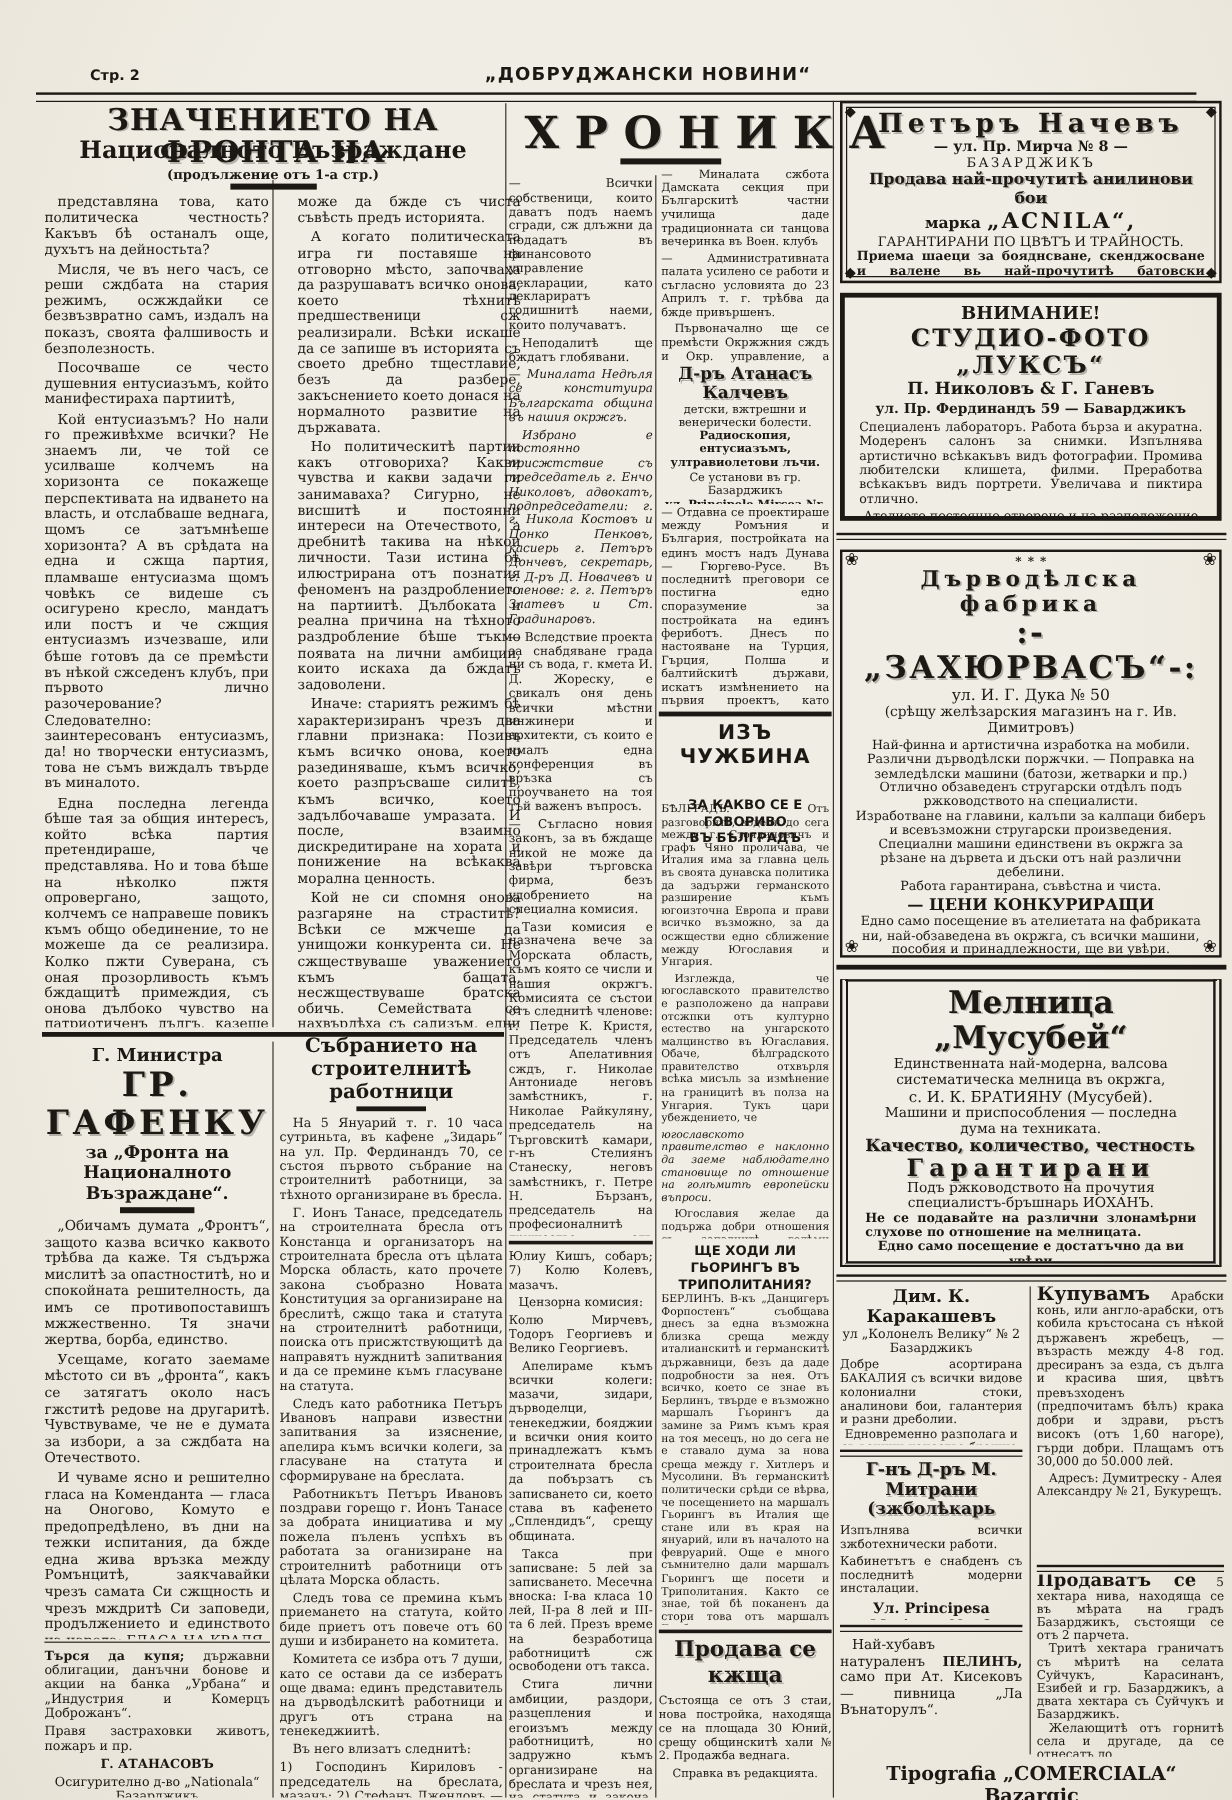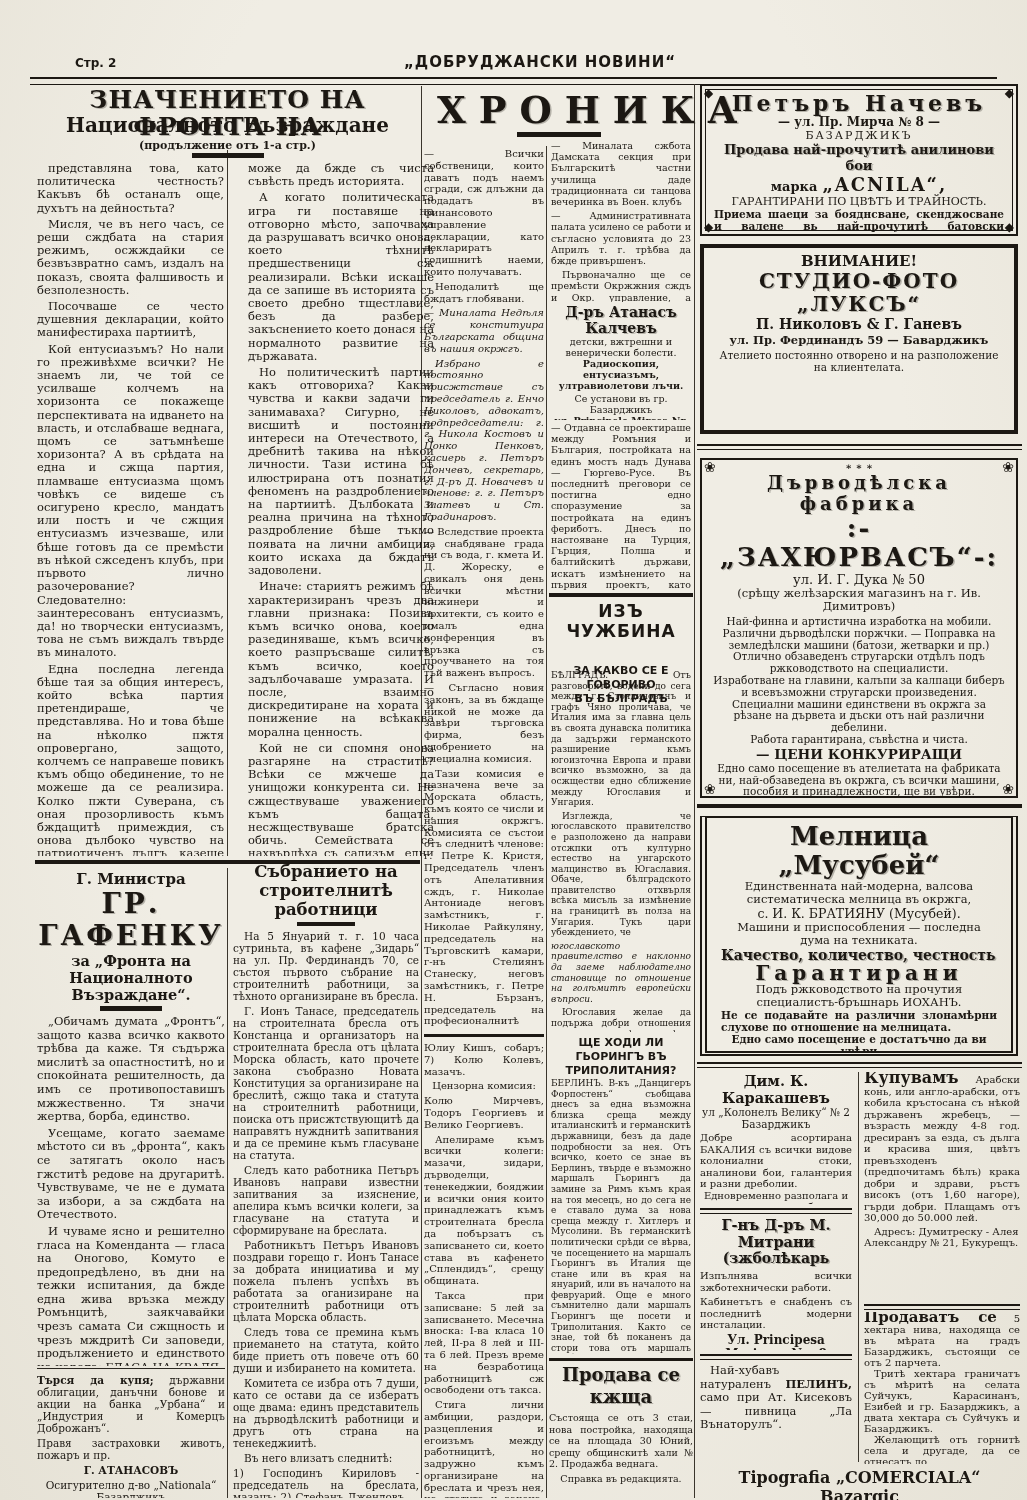--- a/index.html
+++ b/index.html
@@ -54,21 +54,21 @@
   <div class="abs vrule" style="left:694px;top:84px;height:1414px;"></div>
 
   <div class="abs headline1 orn" style="left:35px;top:86px;width:385px;">ЗНАЧЕНИЕТО НА ФРОНТА НА</div>
   <div class="abs headline2" style="left:35px;top:114px;width:385px;">Националното Възраждане</div>
   <div class="abs b ctr" style="left:35px;top:139px;width:385px;font-size:11px;">(продължение отъ 1-а стр.)</div>
   <div class="abs" style="left:192px;top:153px;width:72px;height:5px;background:#1c1813;"></div>
 
   <div class="abs txt just t12 clip" style="left:37px;top:162px;width:187px;height:694px;">
       <p>представляна това, като политическа честность?  Какъвъ бѣ останалъ още, духътъ на дейностьта?</p>
       <p>Мисля, че въ него часъ, се реши сждбата на стария режимъ, осжждайки се безвъзвратно самъ, издалъ на показъ, своята фалшивость и безполезность.</p>
-      <p>Посочваше се често душевния декларации, който манифестираха партиитѣ,</p>
+      <p>Посочваше се често душевния ентусиазъмъ, който манифестираха партиитѣ,</p>
       <p>Кой ентусиазъмъ? Но нали го преживѣхме всички? Не знаемъ ли, че той се усилваше колчемъ на хоризонта се покажеще перспективата на идването на власть, и отслабваше веднага, щомъ се затъмнѣеше хоризонта? А въ срѣдата на една и сжща партия, пламваше ентусиазма щомъ човѣкъ се видеше съ осигурено кресло, мандатъ или постъ и че сжщия ентусиазмъ изчезваше, или бѣше готовъ да се премѣсти въ нѣкой сжседенъ клубъ, при първото лично разочерование? Следователно: заинтересованъ ентусиазмъ, да! но творчески ентусиазмъ, това не съмъ виждалъ твърде въ миналото.</p>
       <p>Една последна легенда бѣше тая за общия интересъ, който всѣка партия претендираше, че представлява. Но и това бѣше на нѣколко пжтя опровергано, защото, колчемъ се направеше повикъ къмъ общо обединение, то не можеше да се реализира. Колко пжти Суверана, съ оная прозорливость къмъ бждащитѣ примеждия, съ онова дълбоко чувство на патриотиченъ дългъ, казеше политическитѣ мжже и партии къмъ действителността.</p>
     </div>
   <div class="abs txt just t12 clip" style="left:248px;top:162px;width:186px;height:694px;">
       <p class=" ni">може да бжде съ чиста съвѣсть предъ историята.</p>
       <p>А когато политическата игра ги поставяше на отговорно мѣсто, започваха да разрушаватъ всичко онова, което тѣхнитѣ предшественици сж реализирали. Всѣки искаше да се запише въ историята съ своето дребно тщестлавие, безъ да разбере, закъснението което донася на нормалното развитие на държавата.</p>
       <p>Но политическитѣ партии какъ отговориха? Какви чувства и какви задачи ги занимаваха? Сигурно, не висшитѣ и постоянни интереси на Отечеството, а дребнитѣ такива на нѣкои личности. Тази истина бѣ илюстрирана отъ познатия феноменъ на раздроблението на партиитѣ. Дълбоката и реална причина на тѣхното раздробление бѣше тъкмо появата на лични амбиции, които искаха да бждатъ задоволени.</p>
       <p>Иначе: стариятъ режимъ бѣ характеризиранъ чрезъ два главни признака: Позивъ къмъ всичко онова, което разединяваше, къмъ всичко, което разпръсваше силитѣ, къмъ всичко, което задълбочаваше умразата. И после, взаимно дискредитиране на хората и понижение на всѣкаква морална ценность.</p>
       <p>Кой не си спомня онова разгаряне на страститѣ? Всѣки се мжчеше да унищожи конкурента си. Не сжществуваше уважението къмъ бащата, несжществуваше братска обичь. Семействата се нахвърлѣха съ садизъм, едни противъ други. Животътъ въ село бѣ единъ истински адъ. И това се наричаше политика.</p>
     </div>
@@ -198,20 +198,21 @@
     <div class="ctr" style="font-size:11px;line-height:13px;">ГАРАНТИРАНИ ПО ЦВѢТЪ И ТРАЙНОСТЬ.</div>
     <div class="b just" style="font-size:10.5px;line-height:12px;">Приема шаеци за бояднсване, скенджосване и валене вь най-прочутитѣ батовски тепавици.</div>
 
   </div>
 
   <div class="abs boxh clip" style="left:700px;top:244px;width:318px;height:190px;padding:4px 12px;box-sizing:border-box;">
     <div class="b ctr" style="font-size:15px;line-height:18px;">ВНИМАНИЕ!</div>
     <div class="b ctr orn" style="font-size:20px;letter-spacing:2px;line-height:23px;">СТУДИО-ФОТО „ЛУКСЪ“</div>
     <div class="b ctr" style="font-size:14px;line-height:17px;">П. Николовъ &amp; Г. Ганевъ</div>
     <div class="b ctr" style="font-size:11.5px;line-height:14px;">ул. Пр. Фердинандъ 59 — Баварджикъ</div>
+    <div class="just" style="font-size:10.5px;line-height:12px;margin-top:3px;">Специаленъ лабораторъ. Работа бърза и акуратна. Модеренъ салонъ за снимки. Изпълнява артистично всѣкакъвъ видъ фотографии. Промива любителски клишета, филми. Преработва всѣкакъвъ видъ портрети. Увеличава и пиктира отлично.</div>
     <div class="ctr" style="font-size:10.5px;line-height:12px;margin-top:2px;">Ателието постоянно отворено и на разположение на клиентелата.</div>
 
   </div>
 
   <div class="abs hrd" style="left:697px;top:444px;width:325px;"></div>
 
   <div class="abs box clip" style="left:700px;top:458px;width:318px;height:340px;padding:2px 10px;box-sizing:border-box;">
     <span class="cnr" style="left:2px;top:1px;font-size:14px;">❀</span>
     <span class="cnr" style="right:2px;top:1px;font-size:14px;">❀</span>
     <span class="cnr" style="left:2px;bottom:1px;font-size:14px;">❀</span>

